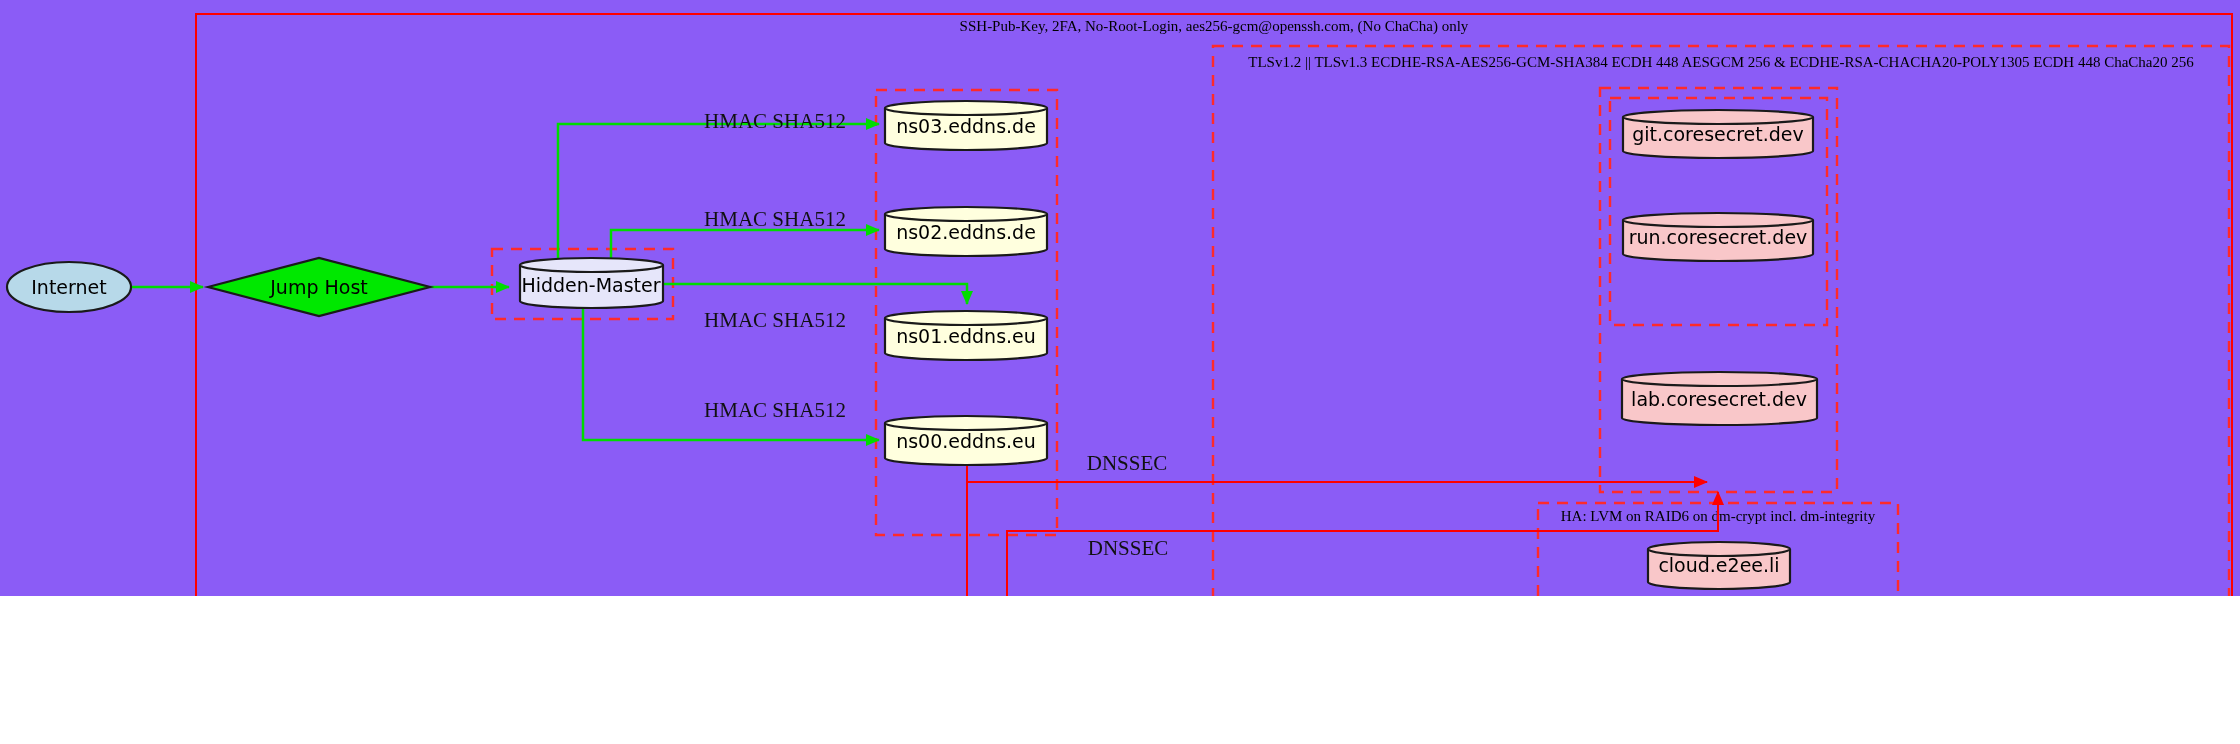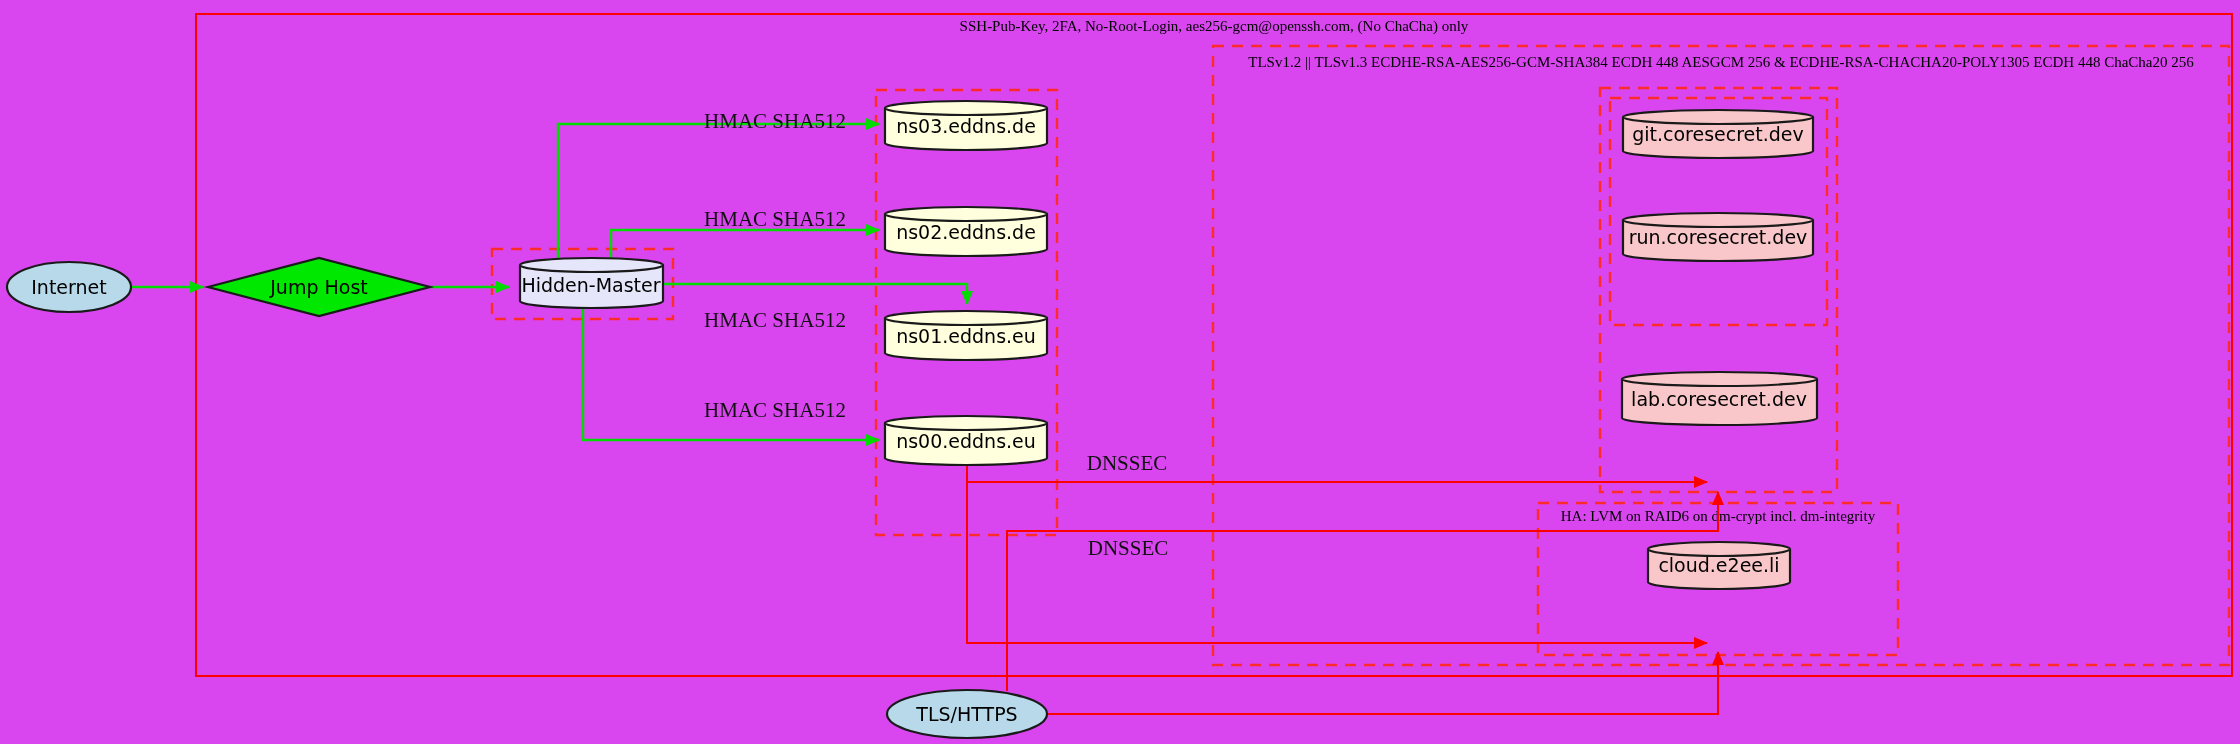--- a/index.html
+++ b/index.html
@@ -1,16 +1,16 @@
 <!DOCTYPE html>
 <html><head>
 <meta charset="utf-8">
 <style>
   html,body{margin:0;padding:0;background:#ffffff;}
-  .stage{position:relative;width:2240px;height:744px;background:#d946ef;overflow:hidden;
+  .stage{position:relative;width:2240px;height:596px;background:#8b5cf6;overflow:hidden;
          font-family:"DejaVu Sans",sans-serif;text-align:right;}
   svg{display:block;}
   .eg{stroke:#00DC00;stroke-width:2.5;fill:none;}
   .er{stroke:#FF0000;stroke-width:2;fill:none;}
   .box-solid{stroke:#FF0000;stroke-width:2;fill:none;}
   .box-dash{stroke:#FF2A2A;stroke-width:2.4;fill:none;stroke-dasharray:11 8;}
   .cl{font-family:"Liberation Serif",serif;font-size:15px;fill:#000;text-anchor:middle;}
   .el{font-family:"Liberation Serif",serif;font-size:21px;fill:#111;text-anchor:middle;}
   .nl{font-family:"DejaVu Sans",sans-serif;font-size:19px;fill:#000;text-anchor:middle;}
   .shape{stroke:#1a1a1a;stroke-width:2.2;}

